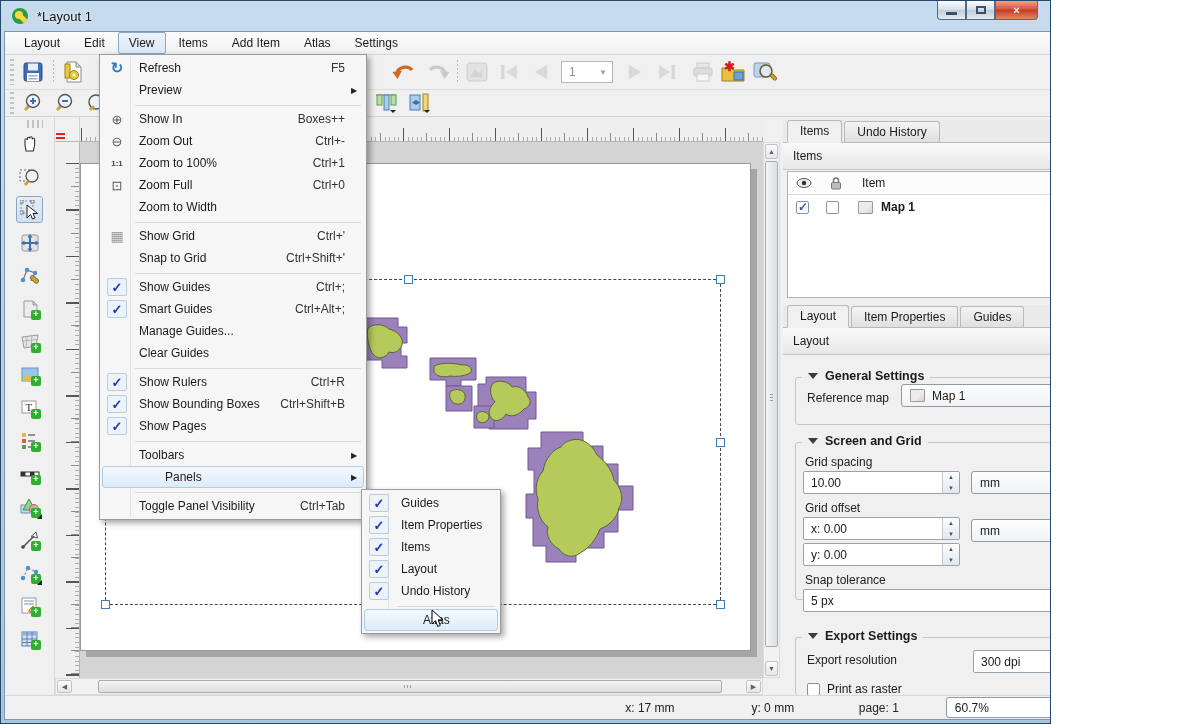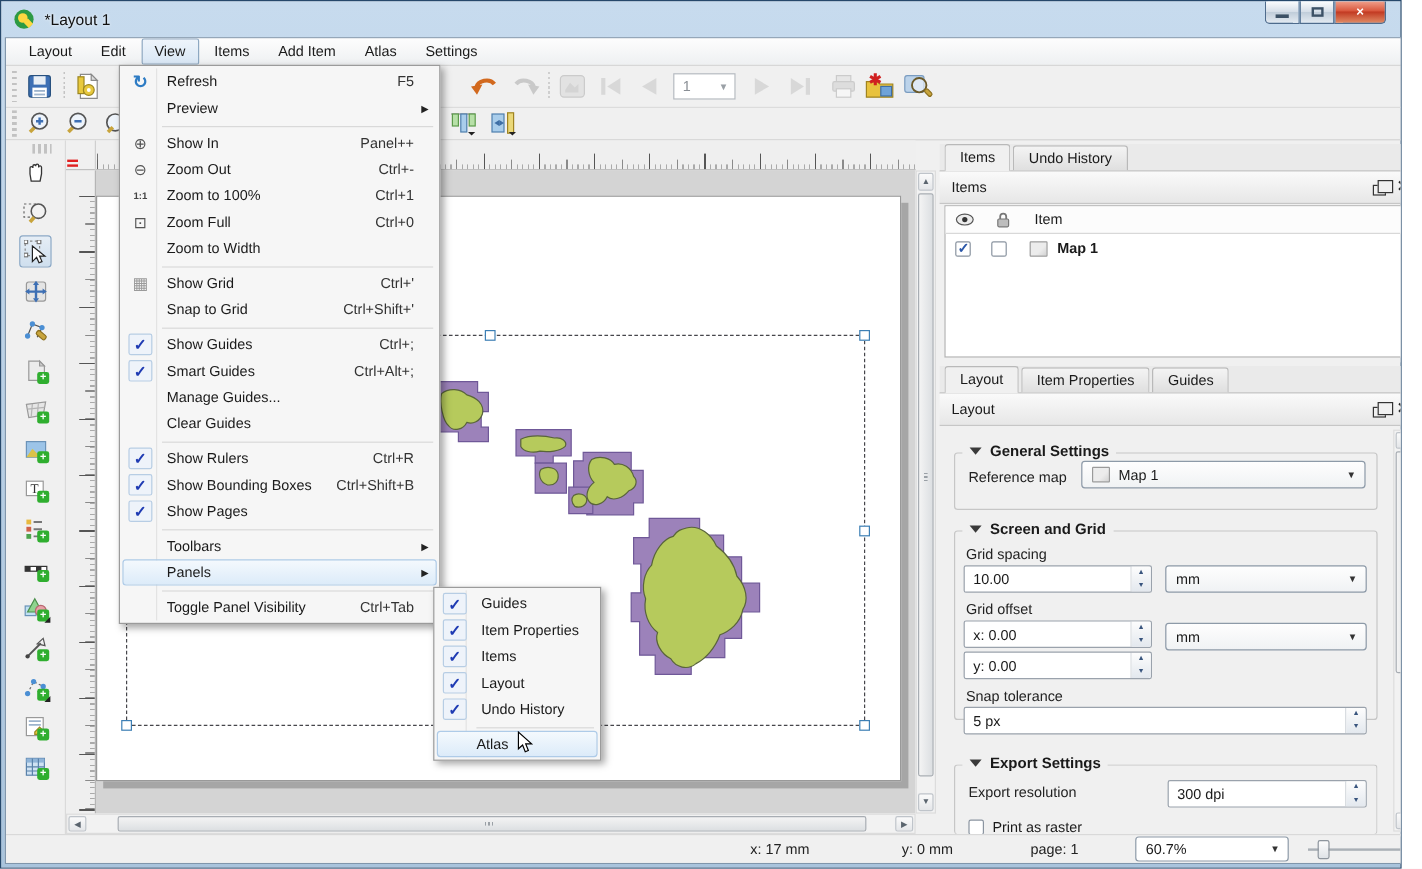--- a/index.html
+++ b/index.html
@@ -1,19 +1,19 @@
 <!DOCTYPE html>
 <html><head>
 <meta charset="utf-8">
 <style>
   * { margin:0; padding:0; box-sizing:border-box; }
   html,body { width:1185px; height:724px; overflow:hidden; }
   body { font-family:"Liberation Sans", sans-serif; font-size:12px; color:#1a1a1a; }
 
-  .window { position:relative; width:1168px; height:724px;
+  .window { position:relative; width:1051px; height:724px;
     background:linear-gradient(#c7dbee,#a9c4dd);
     border:1px solid #26486b; overflow:hidden; }
 
   
   .titlebar { position:absolute; left:0; top:0; right:0; height:30px; display:flex; align-items:center; }
   .app-icon { margin-left:10px; width:18px; height:18px; }
   .title-text { margin-left:8px; font-size:13px; color:#111; text-shadow:0 0 3px #fff; }
   .winbtns { position:absolute; right:12px; top:0; display:flex; }
   .winbtn { width:29px; height:19px; border:1px solid #4e6b8c; border-top:none;
     background:linear-gradient(#fcfdfe,#d4dde7 50%,#bfccd9 50%,#e3eaf1);
@@ -127,21 +127,21 @@
   .slider .shandle { position:absolute; left:8px; top:1px; width:10px; height:16px; background:linear-gradient(#fcfcfc,#dfe3e7); border:1px solid #8d959d; border-radius:2px; }
   .rgrip { position:absolute; right:2px; bottom:2px; width:12px; height:12px;
     background:repeating-linear-gradient(135deg,transparent 0 3px,#b0b0b0 3px 4px); }
 
   
   .menu-popup { position:absolute; background:#f6f6f6; border:1px solid #9b9b9b; box-shadow:3px 3px 6px rgba(0,0,0,.35); padding:2px; z-index:50; }
   .menu-popup::before { content:''; position:absolute; left:30px; top:2px; bottom:2px; width:1px; background:#e3e3e3; }
   .menu-item { height:22px; display:flex; align-items:center; position:relative; border:1px solid transparent; border-radius:3px; }
   .menu-item.separator { height:7px; }
   .menu-item.separator::after { content:''; position:absolute; left:32px; right:2px; top:3px; height:1px; background:#d9d9d9; }
-  .menu-item.highlighted { background:linear-gradient(#f4f9fd,#dcebf9); border-color:#aecbe8; }
+  .menu-item.highlighted { background:linear-gradient(#f4f9fd,#dcebf9); border-color:#aecbe8;gap:26px; }
   .mi-slot { width:28px; height:20px; flex:none; display:flex; align-items:center; justify-content:center; font-size:13px; color:#555; position:relative; }
   .menu-item.checked .mi-slot { background:#eef3fa; border:1px solid #b7cde4; border-radius:2px; width:20px; height:18px; margin:0 4px; }
   .menu-item.checked .mi-slot::before { content:"✓"; color:#1f3bb3; font-weight:bold; font-size:13px; }
   .mi-label { padding-left:8px; white-space:nowrap; }
   .mi-shortcut { margin-left:auto; padding-right:6px; color:#333; white-space:nowrap; }
   .mi-sub { width:12px; flex:none; font-size:8px; color:#222; }
   .menu-item.submenu .mi-sub::before { content:"▶"; }
   [data-icon="refresh"] .mi-slot { color:#2e7cc4; font-weight:bold; font-size:15px; }
   [data-icon="grid"] .mi-slot { color:#9a9a9a; font-size:14px; }
   [data-icon="zoom-actual"] .mi-slot { font-size:8px; font-weight:bold; color:#444; }
@@ -704,21 +704,21 @@
     </div>
       <div class="menu-item separator">
       <span class="mi-slot mi-icon"></span>
       <span class="mi-label"></span>
       <span class="mi-shortcut"></span>
       <span class="mi-sub"></span>
     </div>
       <div class="menu-item" data-icon="zoom-in">
       <span class="mi-slot mi-icon">⊕</span>
       <span class="mi-label">Show In</span>
-      <span class="mi-shortcut">Panel++</span>
+      <span class="mi-shortcut">Boxes++</span>
       <span class="mi-sub"></span>
     </div>
       <div class="menu-item" data-icon="zoom-out">
       <span class="mi-slot mi-icon">⊖</span>
       <span class="mi-label">Zoom Out</span>
       <span class="mi-shortcut">Ctrl+-</span>
       <span class="mi-sub"></span>
     </div>
       <div class="menu-item" data-icon="zoom-actual">
       <span class="mi-slot mi-icon">1:1</span>

